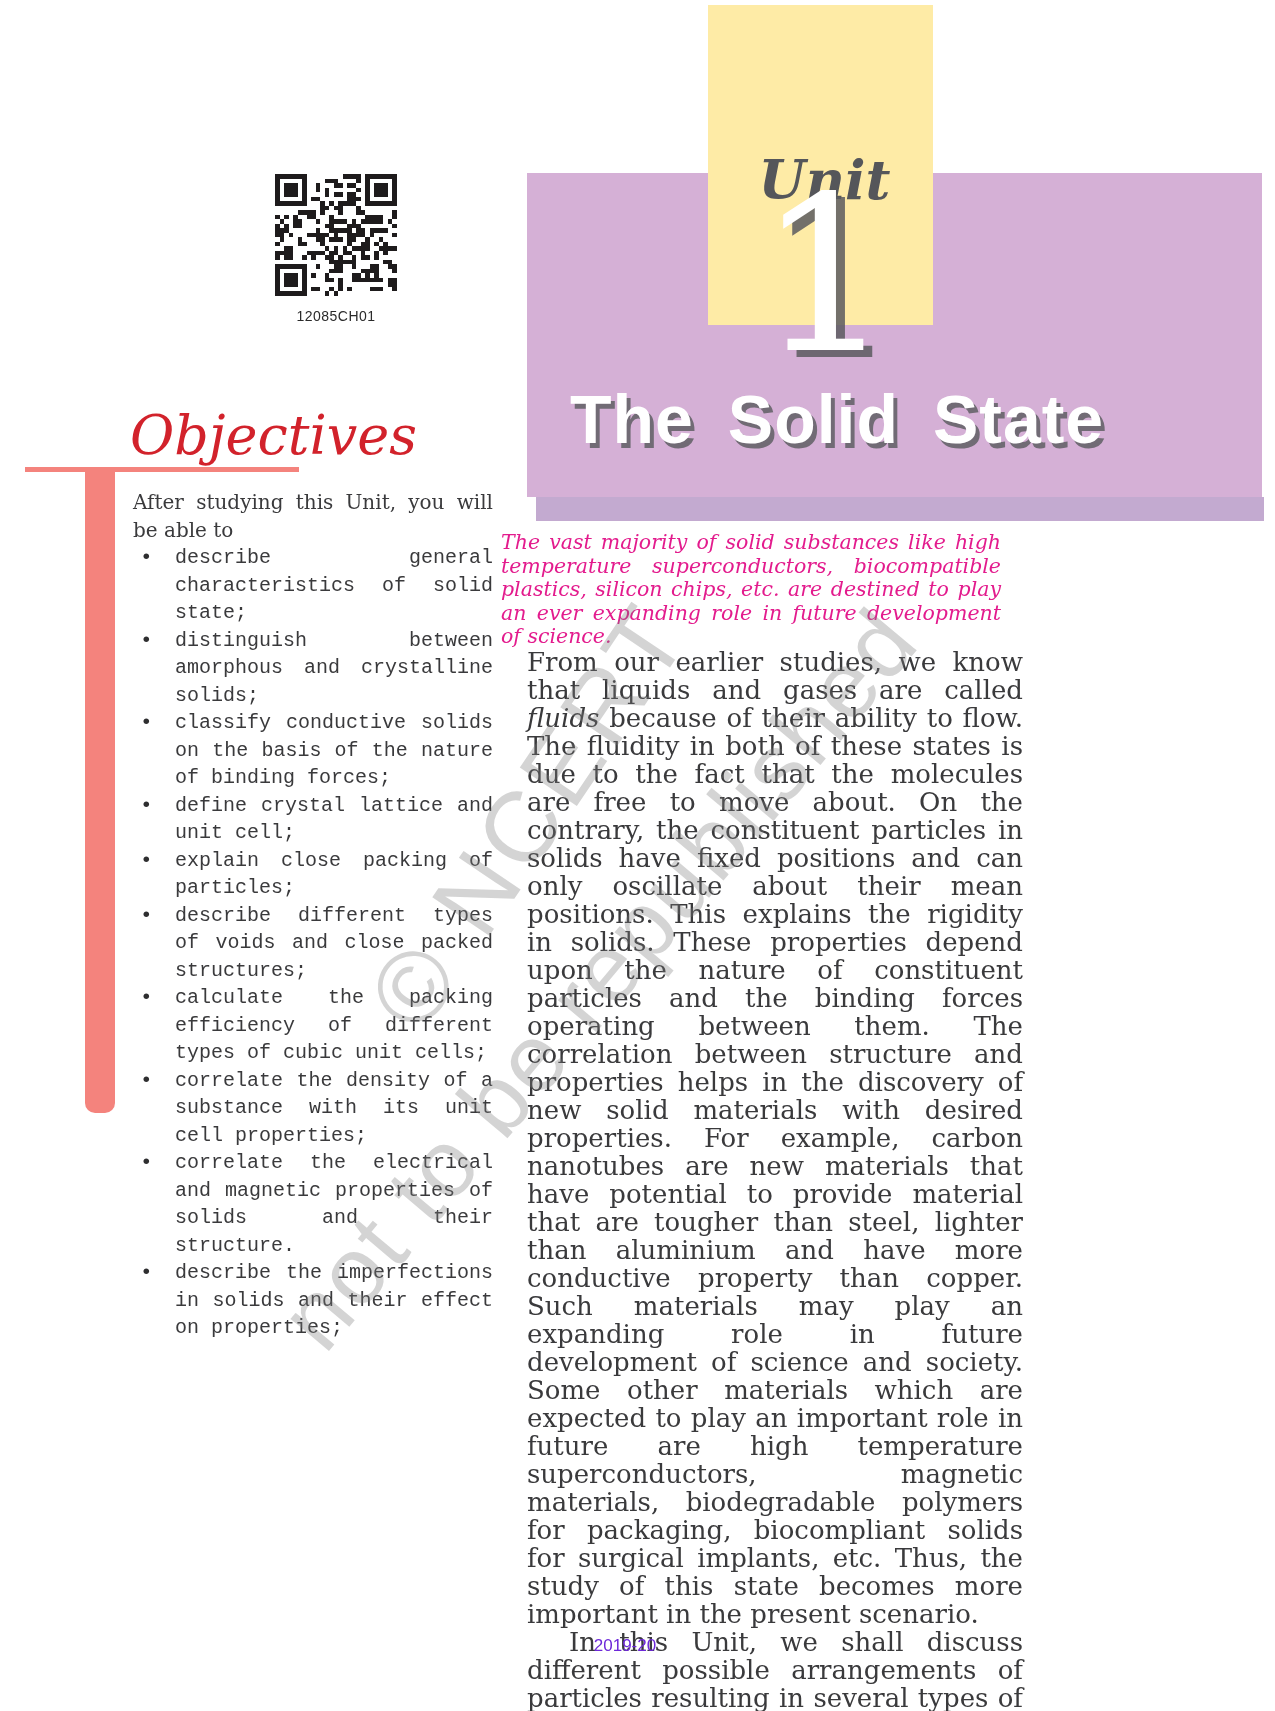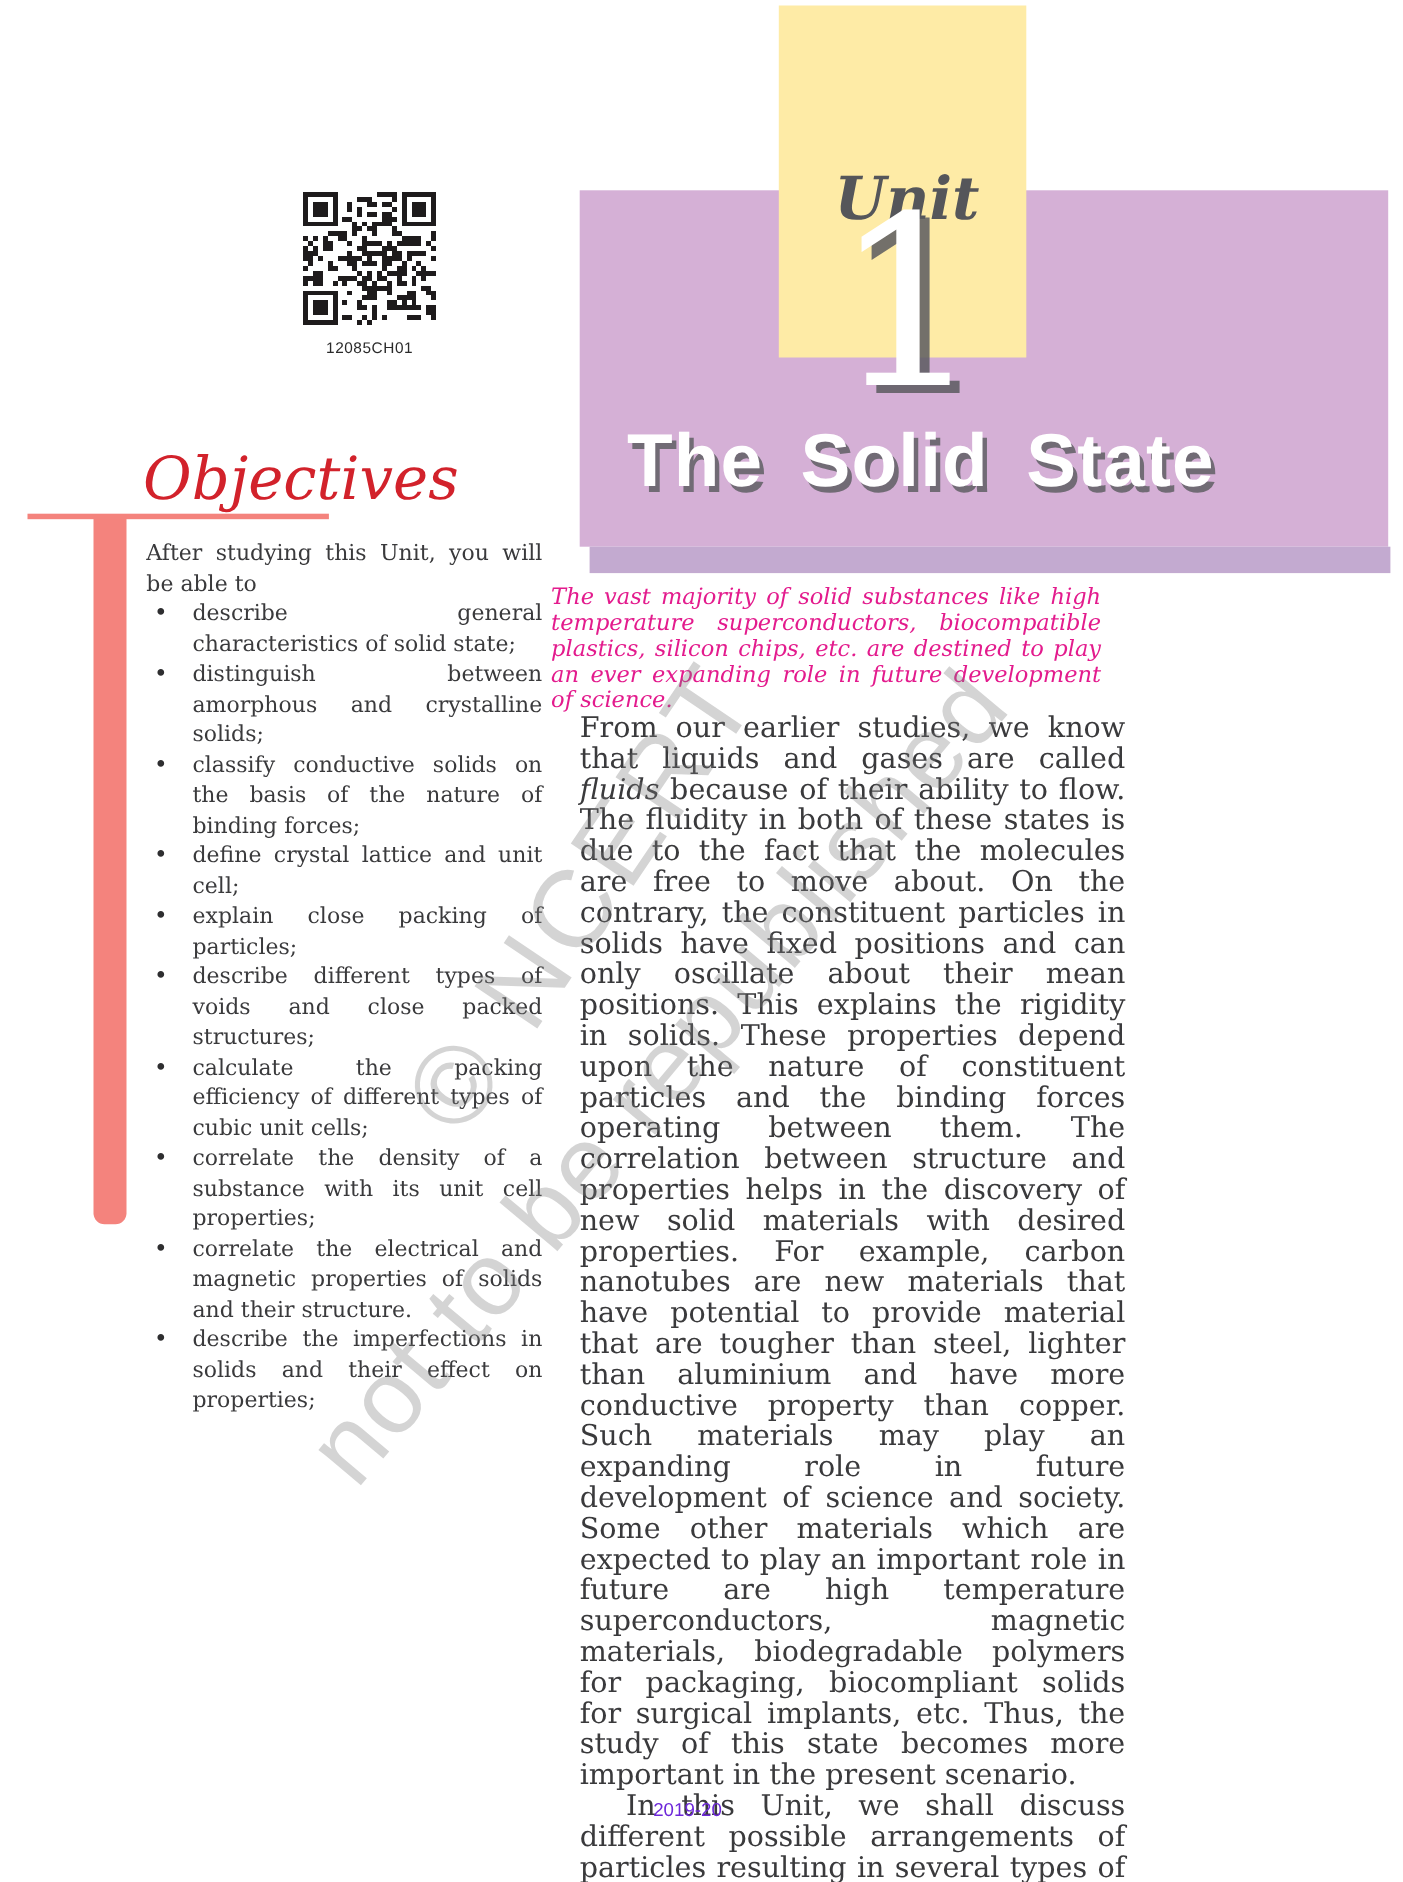--- a/index.html
+++ b/index.html
@@ -31,21 +31,21 @@
   .obj-heading { position:absolute; left:130px; top:404px; font-style:italic;
     font-size:54px; color:#d2222b; z-index:2; }
   .obj-underline { position:absolute; left:25px; top:467px; width:274px; height:5px;
     background:#f4837d; }
   .obj-bar { position:absolute; left:85px; top:470px; width:30px; height:643px;
     background:#f4837d; border-radius:0 0 10px 10px; }
   .objectives-text { position:absolute; left:133px; top:489px; width:360px;
     font-size:20px; line-height:27.5px; text-align:justify; color:#3a3a3c; }
   .objectives-text p { margin:0; }
   .objectives-text ul { margin:0; padding:0; list-style:none; }
-  .objectives-text li { position:relative; padding-left:42px; }
+  .objectives-text li { position:relative; padding-left:42px;font-family:Liberation Mono, monospace; }
   .objectives-text li::before { content:"\2022"; position:absolute; left:7px; top:0;
     font-size:21px; color:#2e2e30; }
   
   .quote { position:absolute; left:501px; top:531px; width:500px; font-style:italic;
     font-size:20.5px; line-height:23.5px; color:#e31b8d; text-align:justify; }
   .body-text { position:absolute; left:527px; top:648px; width:496px; font-size:26px;
     line-height:28px; text-align:justify; color:#3a3a3c; }
   .body-text p { margin:0; }
   .body-text .p2 { text-indent:42px; }
   .it { font-style:italic; }

